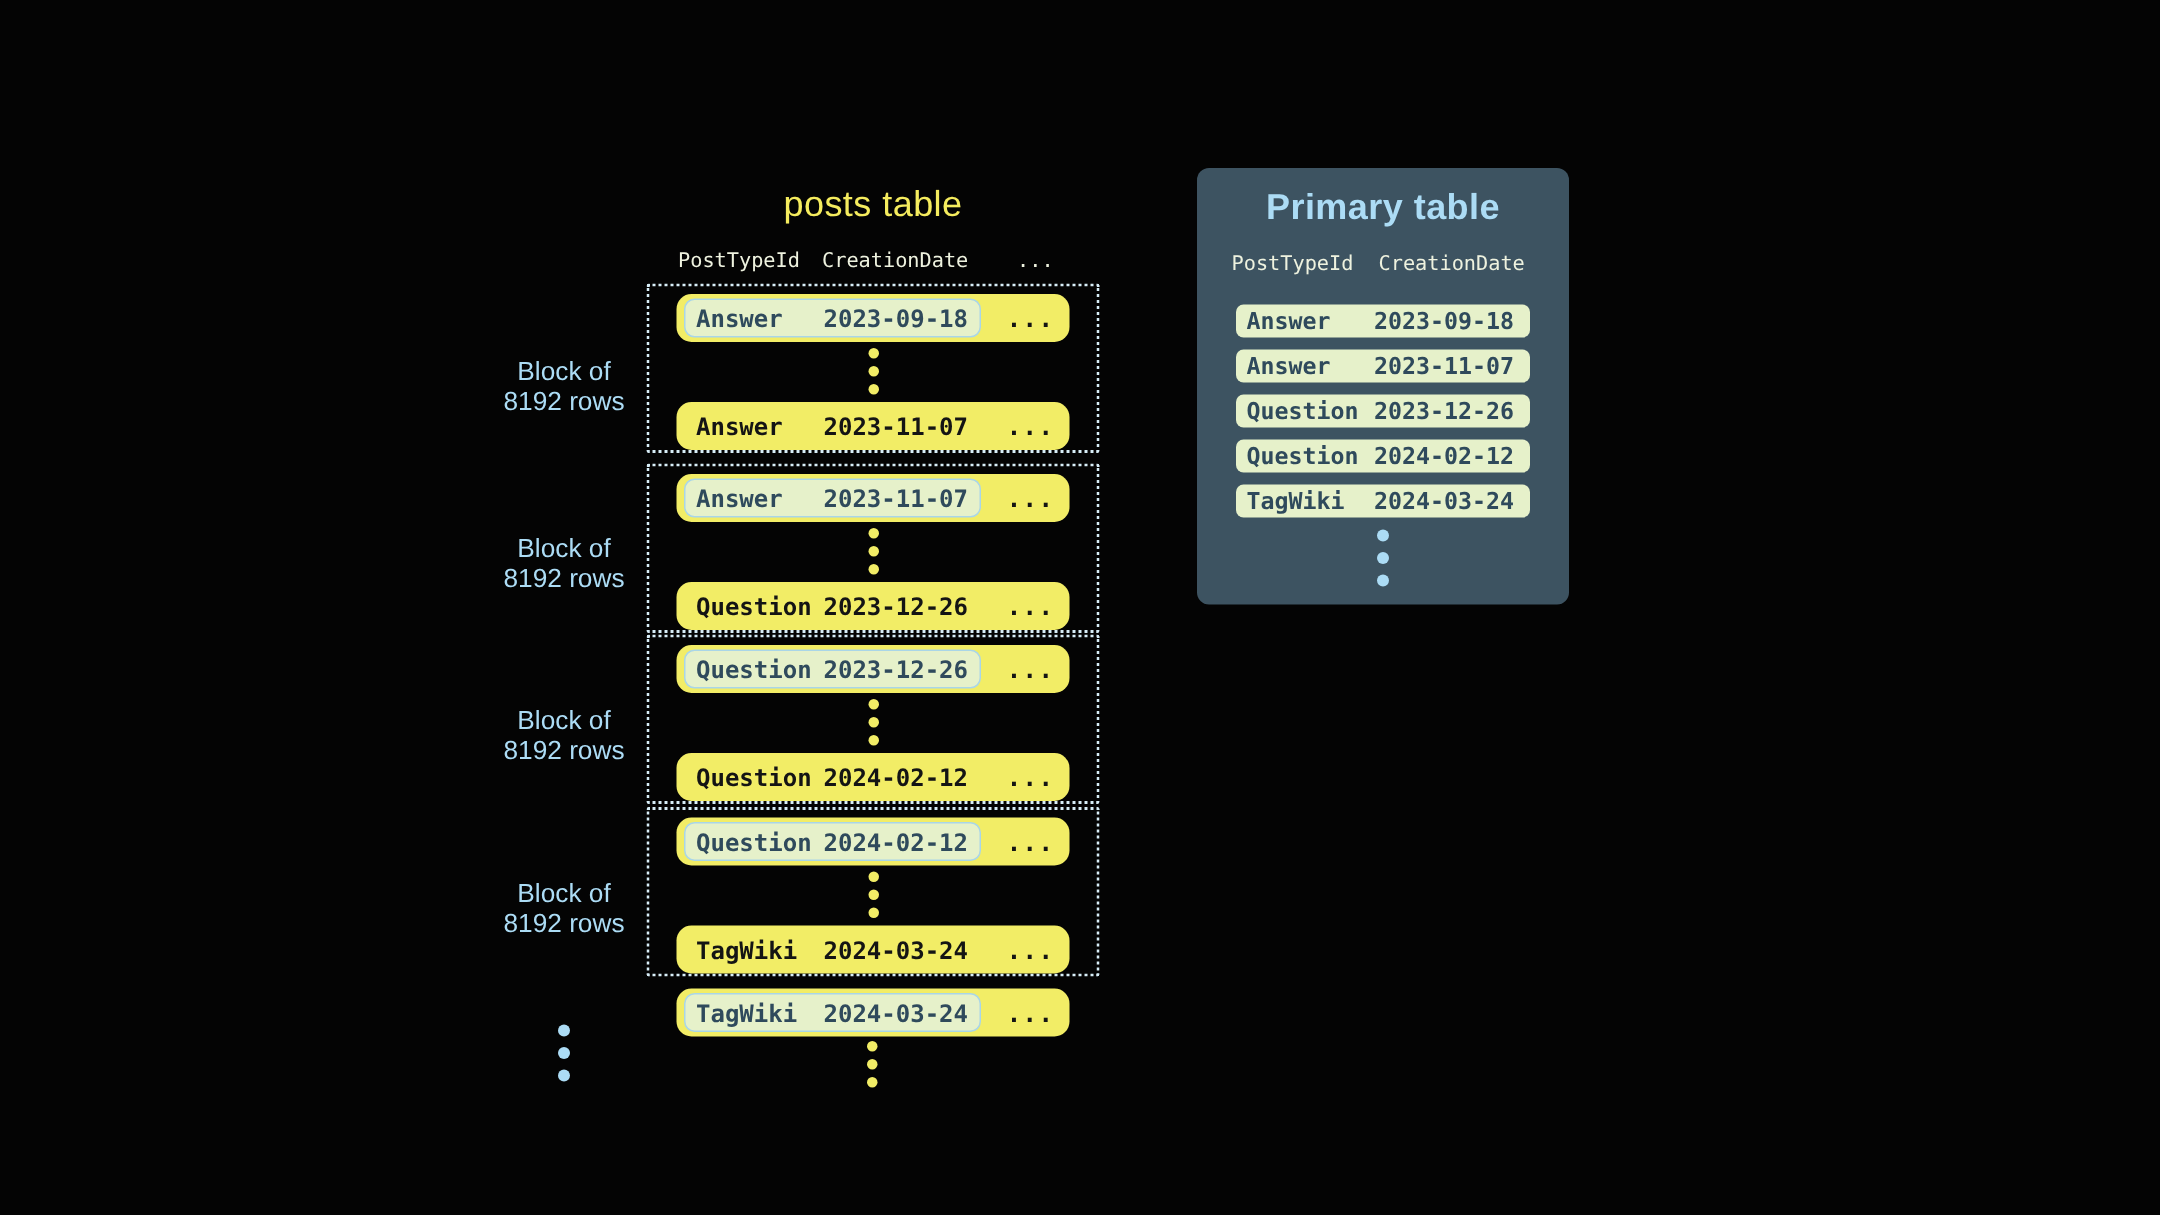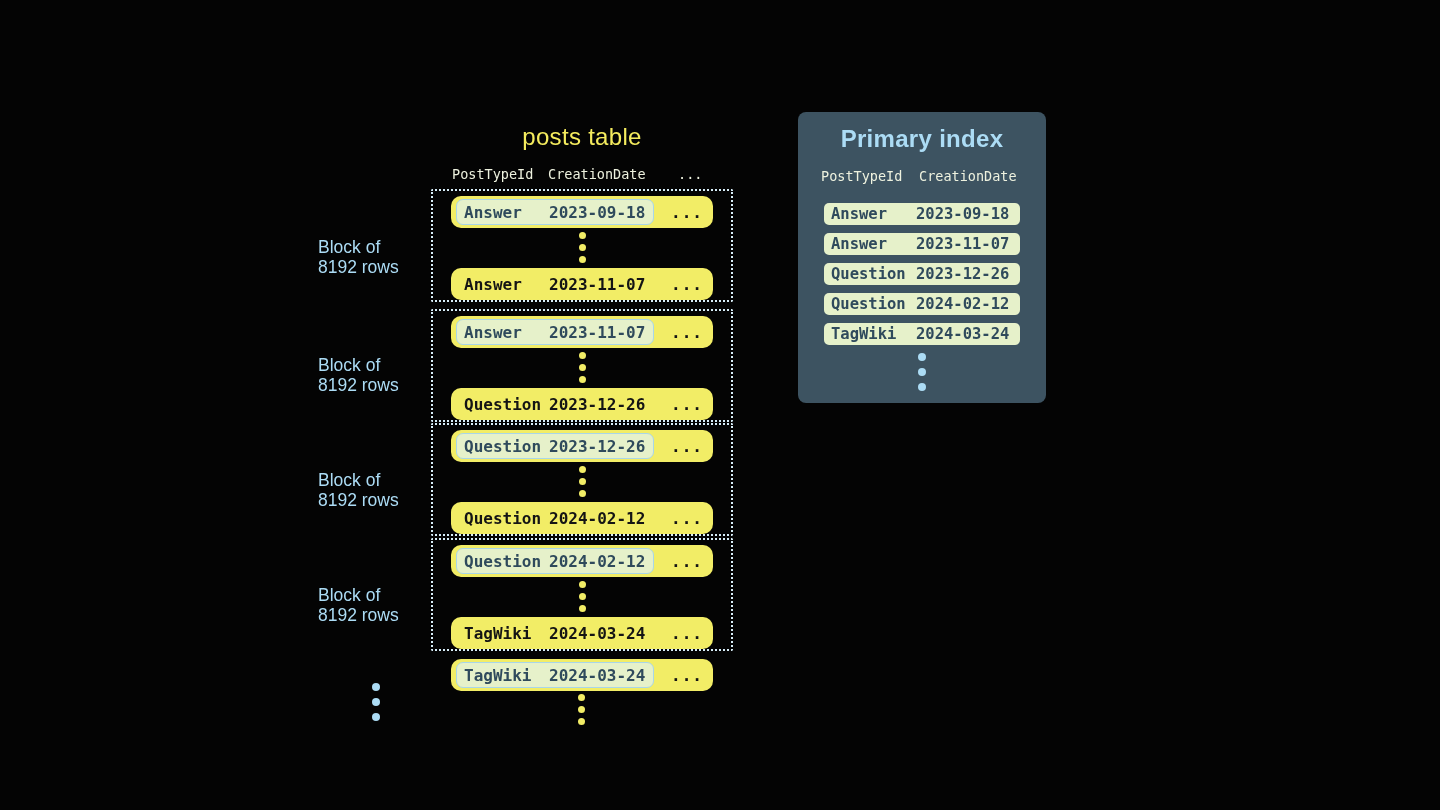--- a/index.html
+++ b/index.html
@@ -29,21 +29,21 @@
   .col-hdr {
     position:absolute; top:166px; color:var(--header-text);
     font-family:"DejaVu Sans Mono","Liberation Mono",monospace;
     font-size:13.5px; font-weight:500; letter-spacing:0px;
   }
   .hdr-type { left:452px; }
   .hdr-date { left:548px; }
   .hdr-more { left:678px; }
 
   .block-label {
-    position:absolute; left:318px; width:116px; 
+    position:absolute; left:318px; width:116px; text-align:center;
     color:var(--accent-blue); font-size:17.5px; line-height:20px; font-weight:400;
   }
   .block-box {
     position:absolute; left:431px; width:302px; height:113px;
     border:2px dotted var(--dotted-border); border-radius:2px; box-sizing:border-box;
   }
   .post-row {
     position:absolute; left:18px; width:262px; height:32px;
     background:var(--row-yellow); border-radius:10px;
     display:flex; align-items:center; padding:0 10px 0 5px; box-sizing:border-box;
@@ -236,21 +236,21 @@
       <i></i>
       <i></i>
     </div>
   <div class="vdots blue-tail">
       <i></i>
       <i></i>
       <i></i>
     </div>
 
   <div class="panel">
-    <div class="panel-title">Primary index</div>
+    <div class="panel-title">Primary table</div>
     <span class="panel-hdr phdr-type">PostTypeId</span>
     <span class="panel-hdr phdr-date">CreationDate</span>
 
     <div class="idx-row" style="top:91px">
       <span class="idx-type">Answer</span>
       <span class="idx-date">2023-09-18</span>
     </div>
     <div class="idx-row" style="top:121px">
       <span class="idx-type">Answer</span>
       <span class="idx-date">2023-11-07</span>

